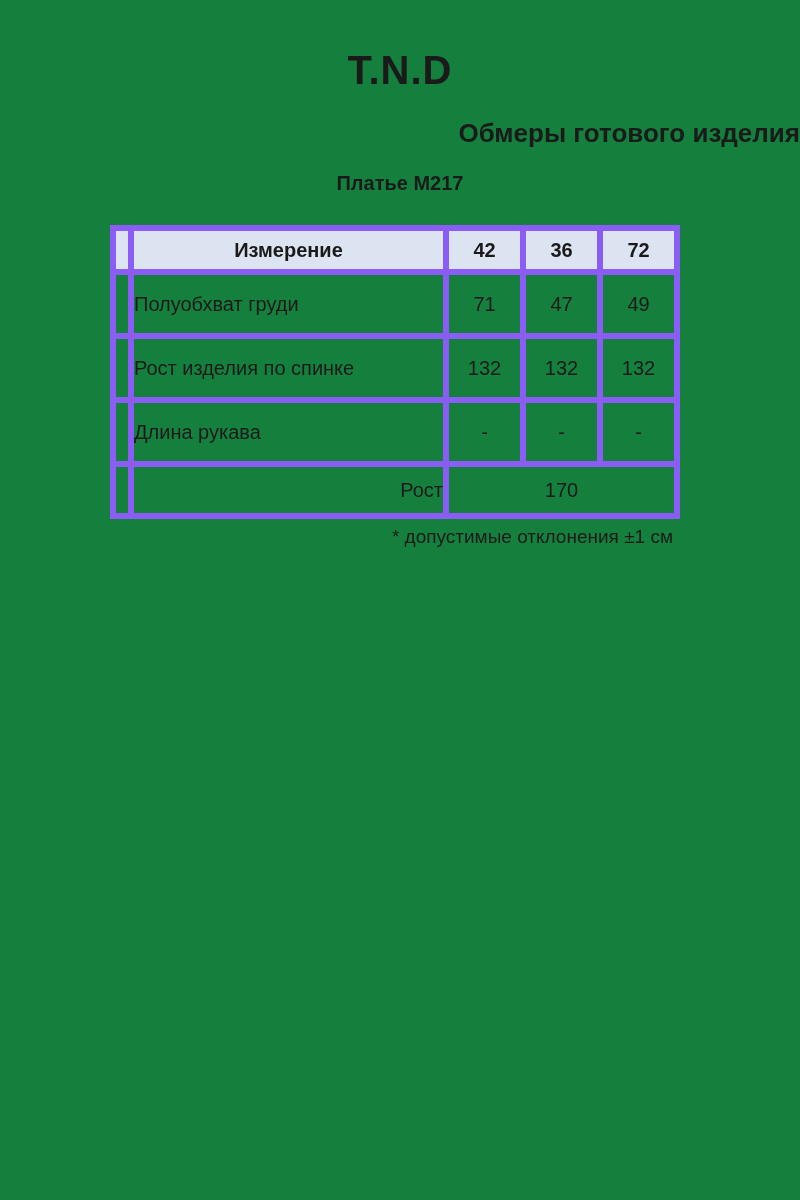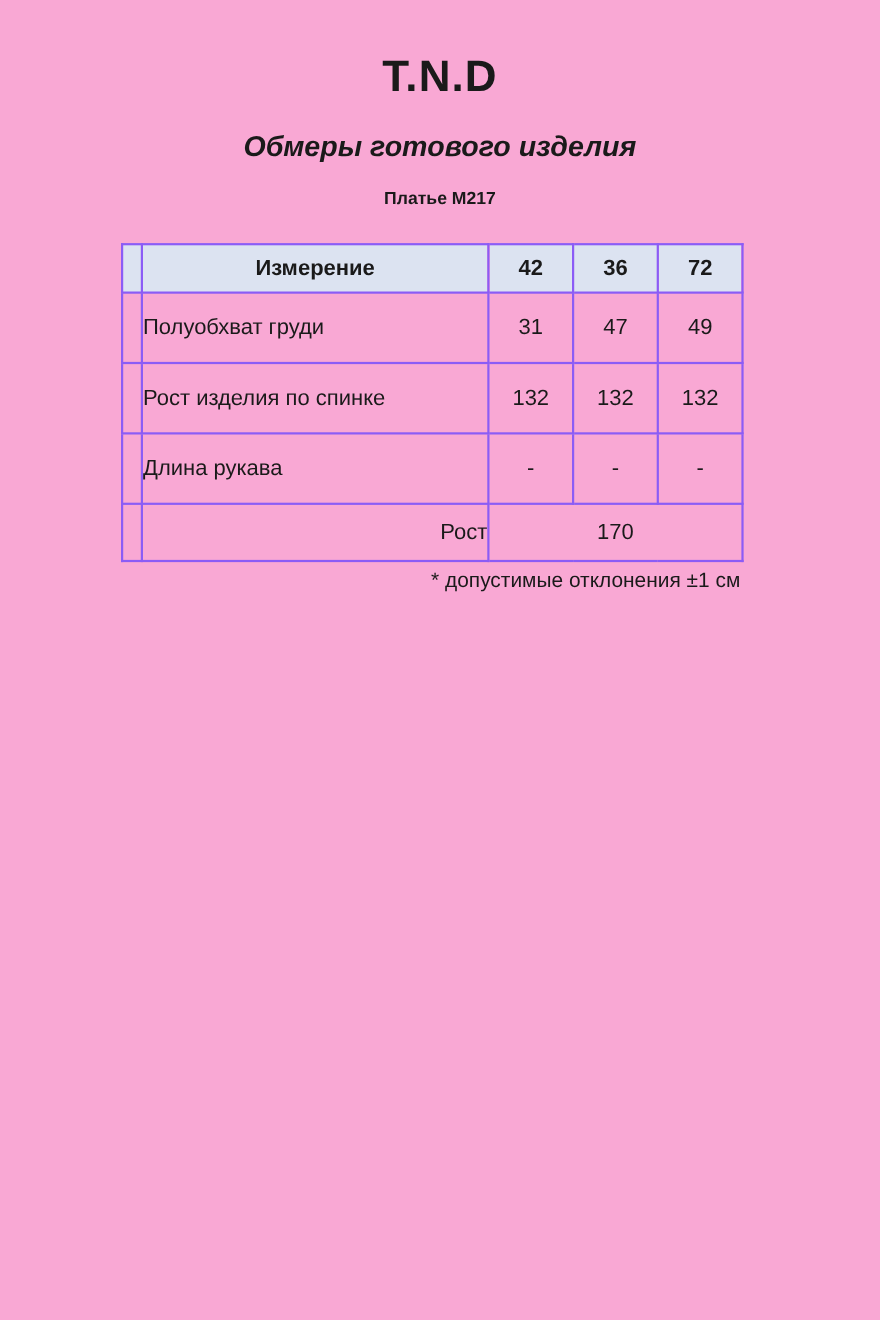--- a/index.html
+++ b/index.html
@@ -6,54 +6,53 @@
     margin: 0;
     padding: 0;
     background: #ffffff;
     font-family: "Liberation Sans", sans-serif;
     color: #1a1a1a;
   }
   .page {
     position: relative;
     width: 800px;
     height: 1200px;
-    background: #f9a8d4;
+    background: #15803d;
     overflow: hidden;
   }
   .brand-title {
     margin: 50px 0 0 0;
     font-size: 40px;
     font-weight: bold;
     line-height: 1;
     text-align: center;
     letter-spacing: 1px;
   }
   .doc-title {
     margin: 30px 0 0 0;
     font-size: 26px;
     font-weight: bold;
     line-height: 1;
-    text-align: center;
-    font-style: italic;
+    text-align: right;
   }
   .doc-subtitle {
     margin: 27px 0 0 0;
-    font-size: 16px;
+    font-size: 20px;
     font-weight: bold;
     line-height: 1;
     text-align: center;
   }
   table.size-table {
     border-collapse: collapse;
     margin: 32px 0 0 110px;
     width: 565px;
     table-layout: fixed;
   }
   table.size-table td, table.size-table th {
-    border: 2px solid #8b5cf6;
+    border: 6px solid #8b5cf6;
     font-size: 20px;
     font-weight: normal;
     padding: 0;
     vertical-align: middle;
     overflow: hidden;
   }
   col.c-narrow { width: 18px; }
   col.c-label  { width: 315px; }
   col.c-size   { width: 77px; }
   table.size-table thead tr { height: 44px; }
@@ -111,21 +110,21 @@
         <th>Измерение</th>
         <th>42</th>
         <th>36</th>
         <th>72</th>
       </tr>
     </thead>
     <tbody>
       <tr>
         <td></td>
         <td class="cell-label">Полуобхват груди</td>
-        <td class="cell-value">31</td>
+        <td class="cell-value">71</td>
         <td class="cell-value">47</td>
         <td class="cell-value">49</td>
       </tr>
       <tr>
         <td></td>
         <td class="cell-label">Рост изделия по спинке</td>
         <td class="cell-value">132</td>
         <td class="cell-value">132</td>
         <td class="cell-value">132</td>
       </tr>

